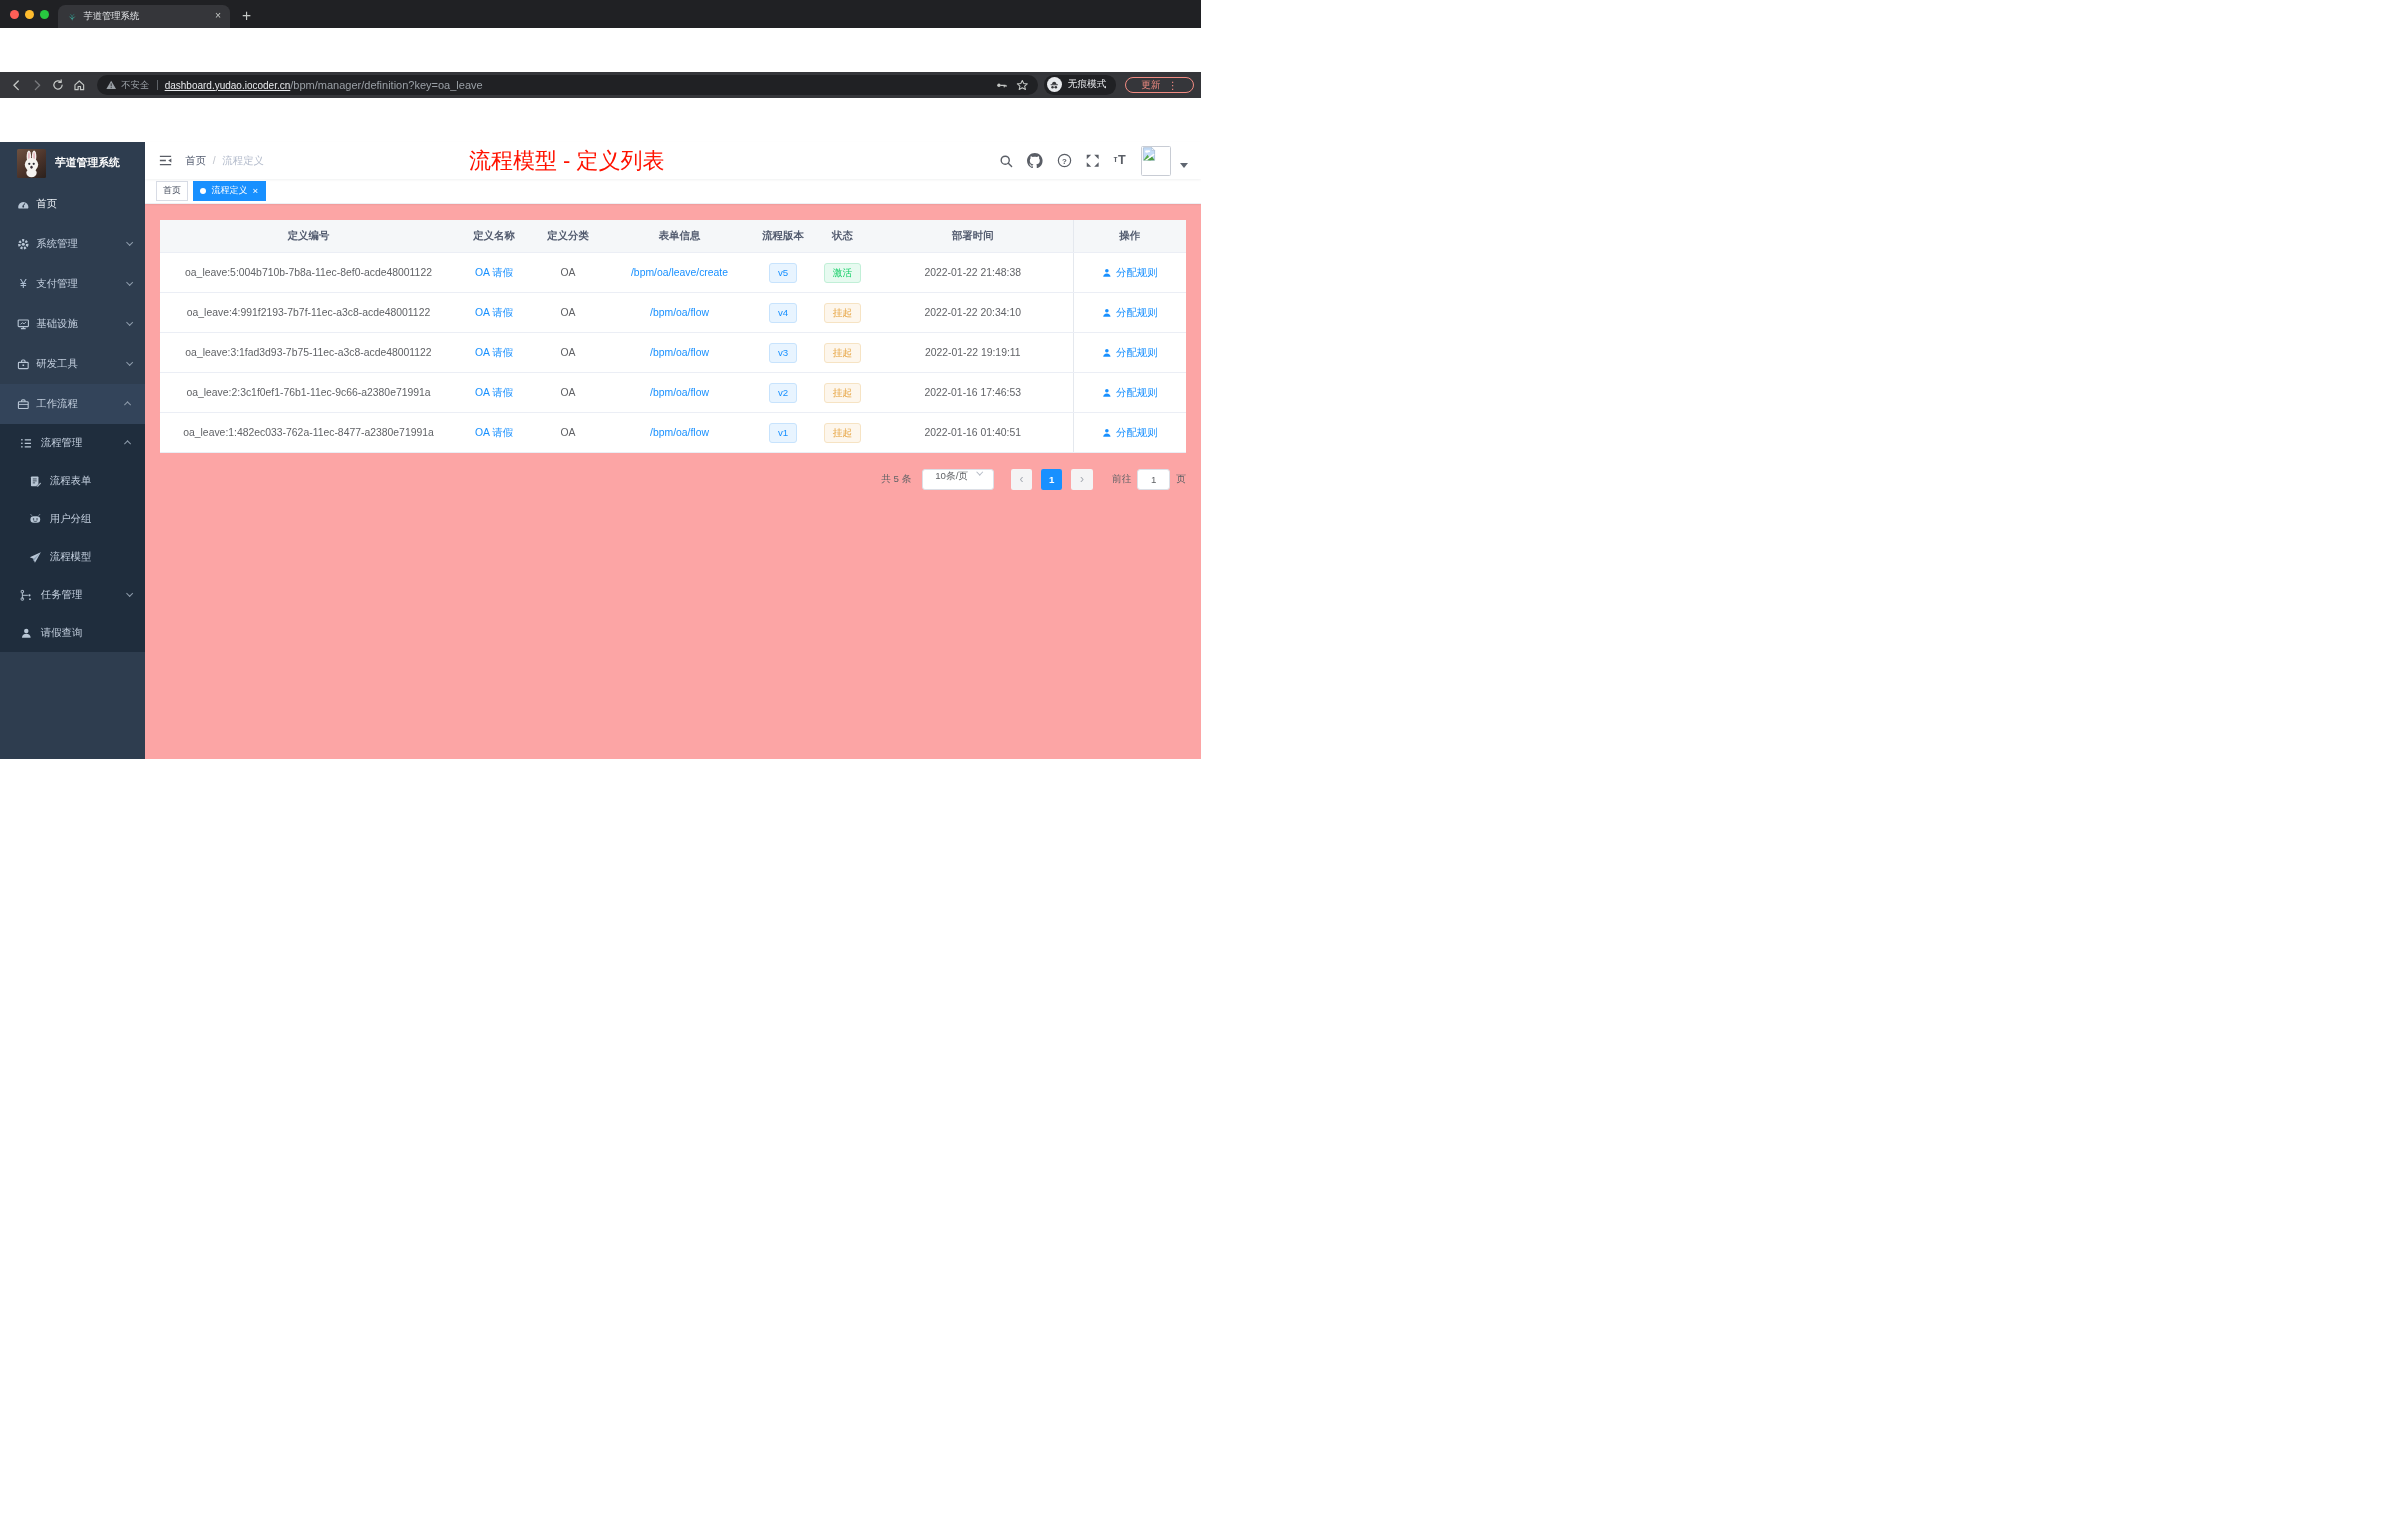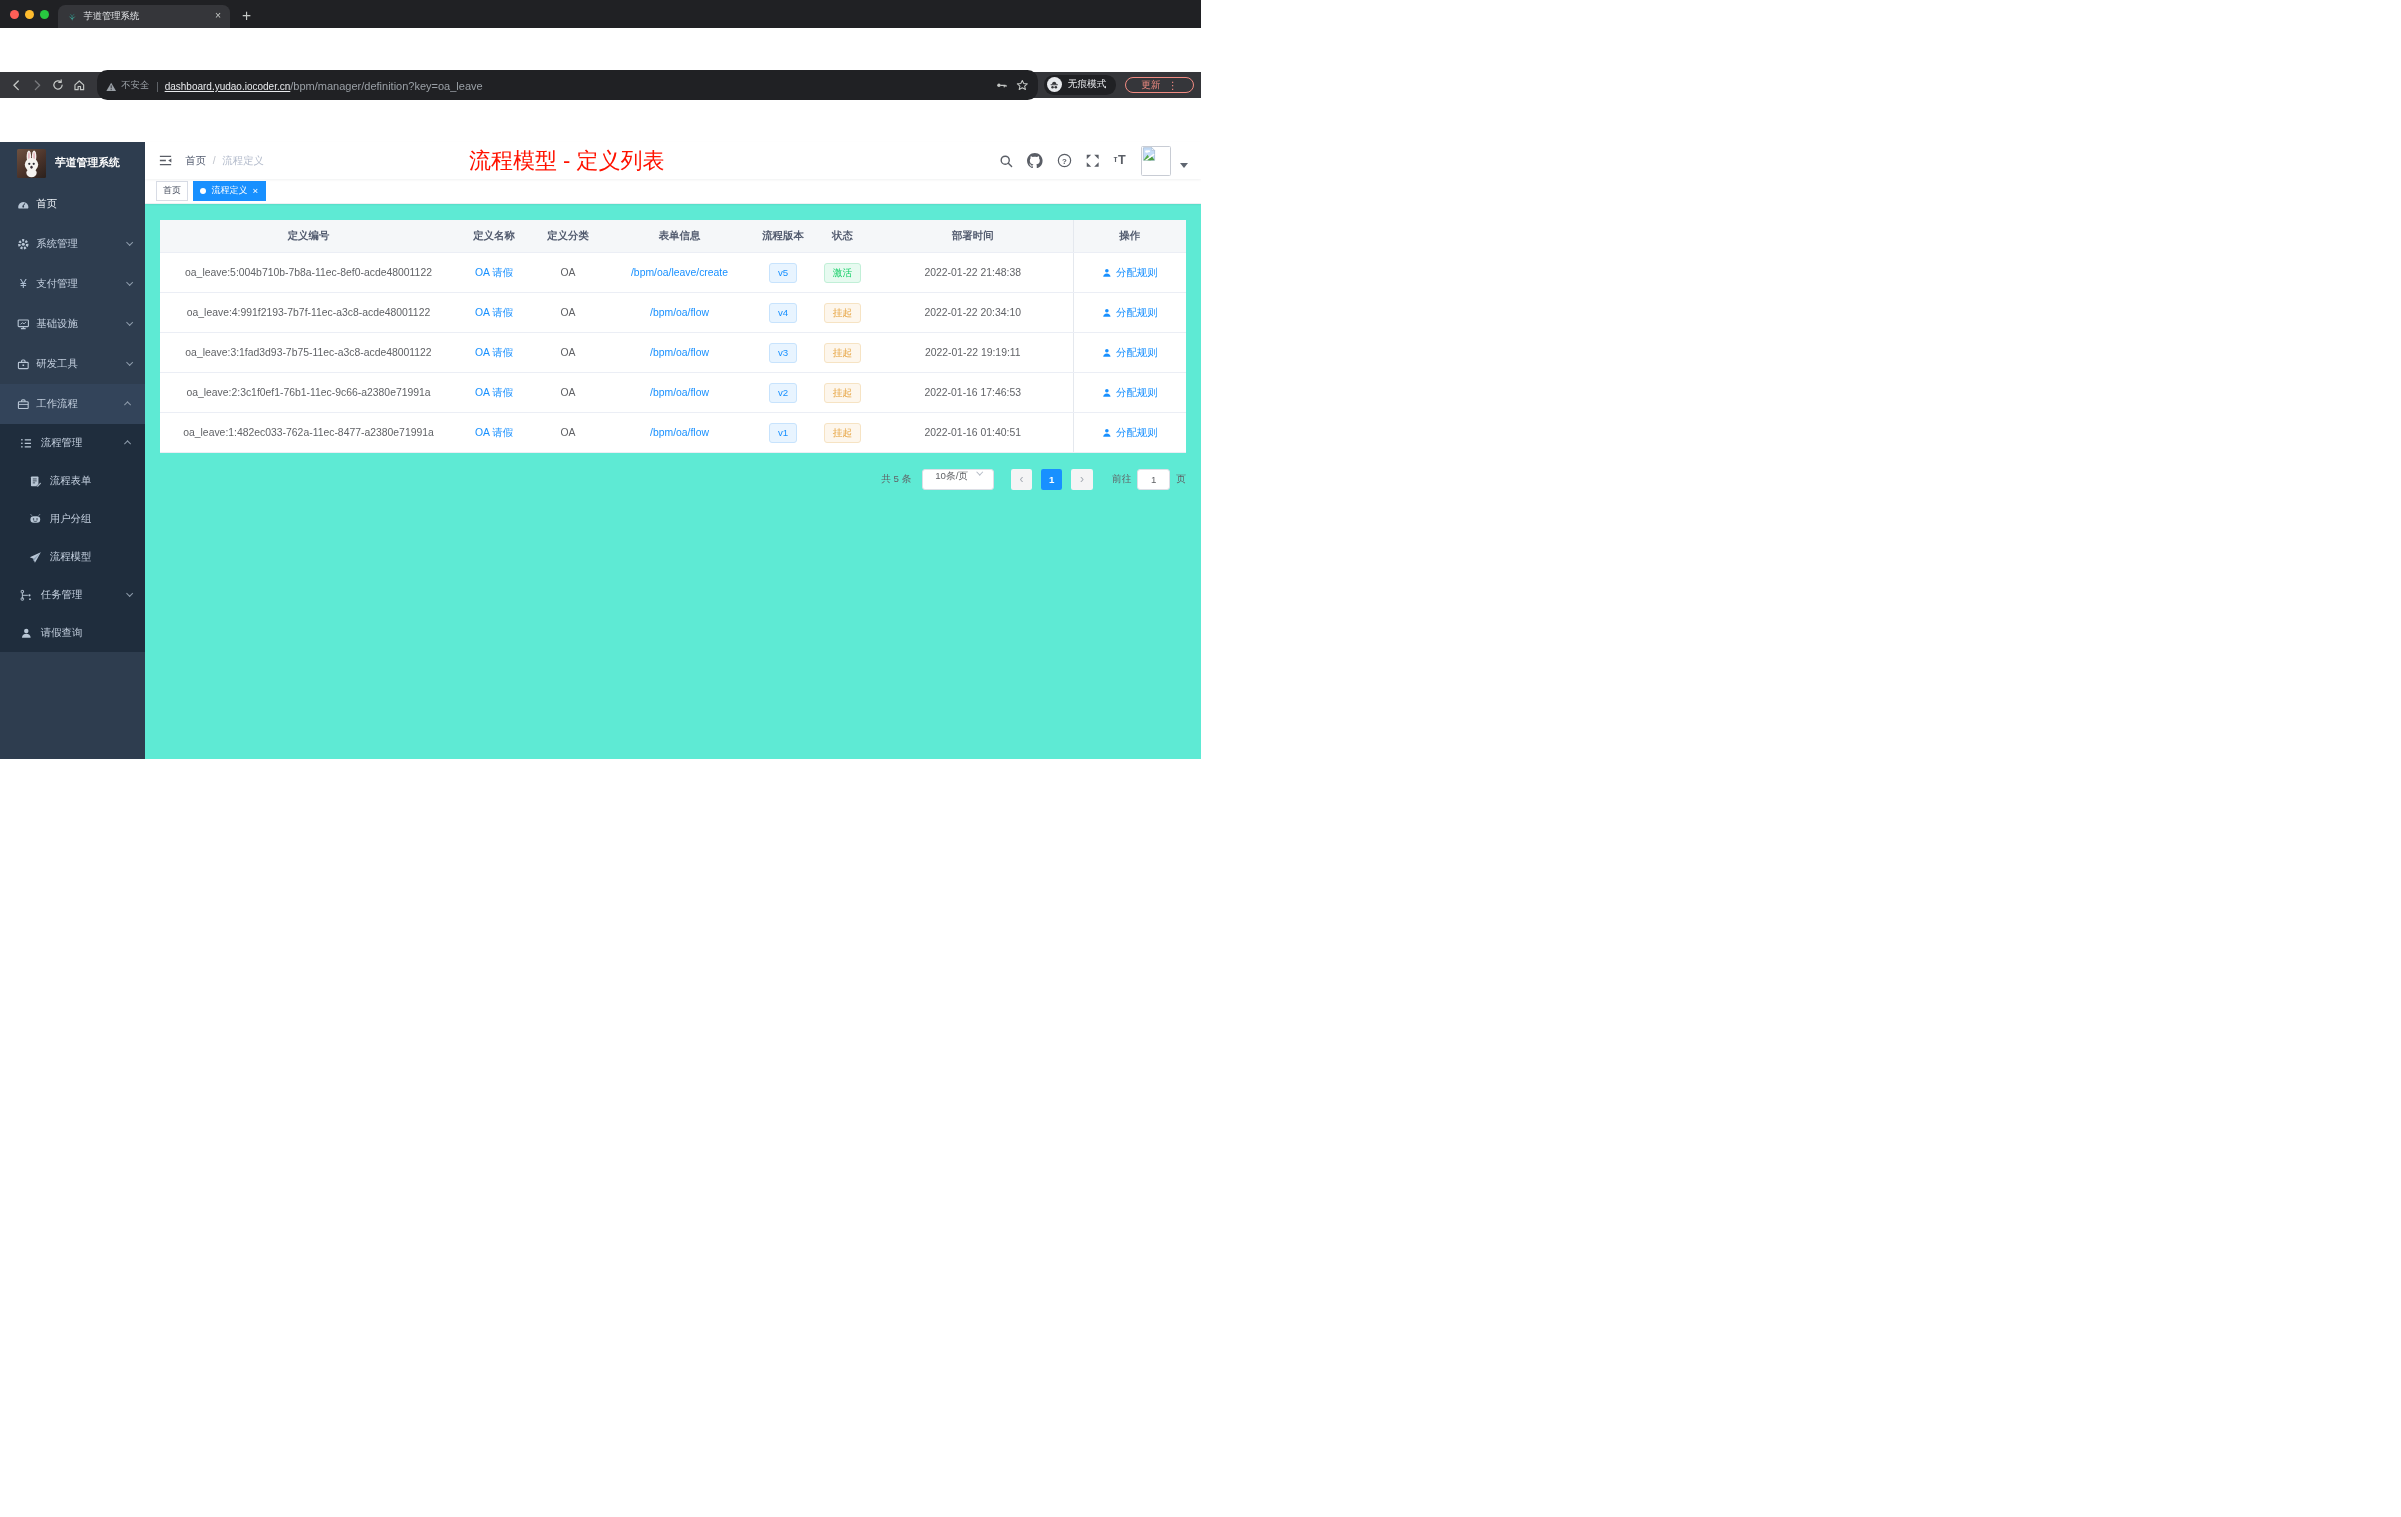--- a/index.html
+++ b/index.html
@@ -14,22 +14,22 @@
   .t-red{background:#ff5f57;} .t-yellow{background:#febc2e;} .t-green{background:#28c840;}
   .btab { margin-left:58px; width:172px; height:23px; background:#35363a; border-radius:7.4px 7.4px 0 0;
     display:flex; align-items:center; padding:0 9px; gap:6px; }
   .btab-title { color:#e8eaed; font-size:9.3px; flex:1; white-space:nowrap; overflow:hidden; }
   .btab-close { color:#c4c7c5; font-size:10.4px; line-height:1; }
   .new-tab { color:#c4c7c5; font-size:15.6px; margin:0 0 4.5px 12px; line-height:1; }
 
   .chrome-toolbar { height:26px; background:#35363a; display:flex; align-items:center; padding:0 7.4px; flex-shrink:0; }
   .nav-ic { width:18px; height:18px; display:flex; align-items:center; justify-content:center; color:#c4c7c5; margin-right:3px; }
   .nav-ic.dim { color:#77797c; }
-  .url-pill { flex:1; height:30px; background:#202124; border-radius:10.4px; margin:0 6px;
-    display:flex; align-items:flex-end; padding:8px 9px; font-size:9.3px; color:#9aa0a6; min-width:0; }
+  .url-pill { flex:1; height:20px; background:#202124; border-radius:10.4px; margin:0 6px;
+    display:flex; align-items:center; padding:8px 9px; font-size:9.3px; color:#9aa0a6; min-width:0; }
   .url-warn { margin-right:4.5px; display:flex; }
   .url-div { width:0.7px; height:10.4px; background:#5f6368; margin:0 7.4px; }
   .url-host { color:#e8eaed; font-size:10px;text-decoration:underline; }
   .url-path { color:#9aa0a6; font-size:11px; white-space:nowrap; }
   .url-spacer { flex:1; }
   .pill-ic { margin-left:9px; display:flex; color:#c4c7c5; }
   .incog-chip { height:19.3px; background:#202124; border-radius:9.7px; display:flex; align-items:center;
     gap:6px; padding:0 9.7px 0 3px; color:#e8eaed; font-size:9.7px; flex-shrink:0; }
   .incog-circle { width:15px; height:15px; border-radius:50%; background:#e8eaed; display:flex; align-items:center; justify-content:center; }
   .update-pill { height:16px; border:1.1px solid #f28b82; border-radius:10.4px; color:#f28b82;
@@ -75,21 +75,21 @@
 
   .tagbar { height:25px; background:#fff; border-bottom:0.7px solid #eef0f4; box-shadow:0 0.7px 2.2px rgba(0,0,0,.10);
     display:flex; align-items:center; padding:0 11px; gap:4.5px; position:relative; z-index:5; flex-shrink:0; }
   .tag { height:19.3px; border:0.7px solid #d8dce5; background:#fff; color:#495060; font-size:9px;
     display:flex; align-items:center; padding:0 6px; gap:5.2px; cursor:pointer; }
   .tag.active { background:#1890ff; border-color:#1890ff; color:#fff; padding:0 6.7px; }
   .tag-dot { width:6px; height:6px; border-radius:50%; background:#fff; }
   .tag-close { font-size:9.7px; line-height:1; }
 
   
-  .content { flex:1; padding:15.6px 15px; overflow:hidden; background:#5eead4; }
+  .content { flex:1; padding:15.6px 15px; overflow:hidden; background:#fca5a5; }
   table { width:100%; border-collapse:collapse; table-layout:fixed; }
   th { background:#f5f7f9; height:33px; font-size:10.4px; font-weight:bold; color:#515a6e; text-align:center; }
   td { height:40px; font-size:10.4px; color:#606266; text-align:center; border-bottom:0.7px solid #ebeef5; background:#fff; }
   thead th { border-bottom:0.7px solid #ebeef5; }
   .op-col { border-left:0.7px solid #e4e8ee; }
   a.blue, .blue { color:#1890ff; text-decoration:none; cursor:pointer; }
   .chip { display:inline-block; height:20px; line-height:18.6px; padding:0 8.2px; border-radius:3px; font-size:9.7px; border:0.7px solid transparent; }
   .chip-blue { background:#e8f4ff; border-color:#c7e3fd; color:#1890ff; }
   .chip-green { background:#e7faf0; border-color:#c1efd7; color:#13ce66; }
   .chip-orange { background:#fdf6ec; border-color:#f6e3c3; color:#e6a23c; }

